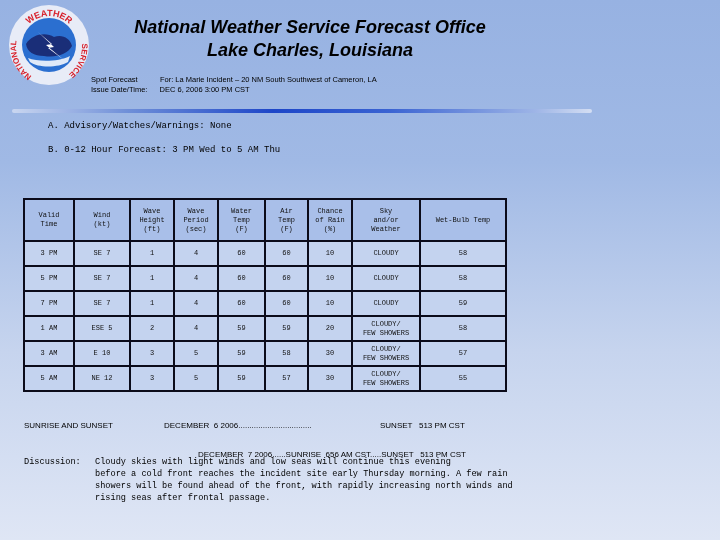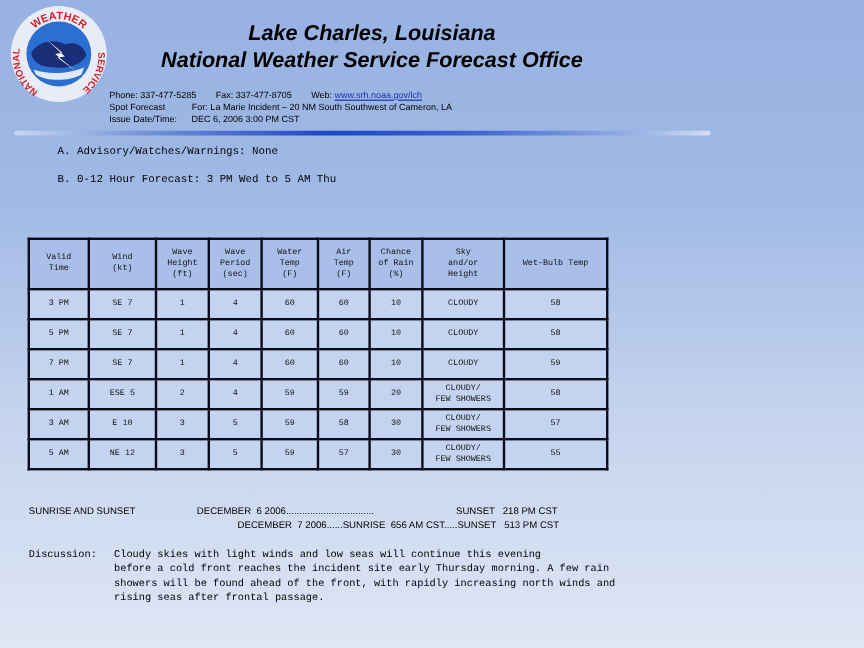--- a/index.html
+++ b/index.html
@@ -36,21 +36,21 @@
   table.fc td, table.fc th {
     border:2px solid #0b0b1a; text-align:center; vertical-align:middle; padding:0;
     font-weight:normal; line-height:9px;
   }
   table.fc th { background:#a9bfe9; height:40px; }
   table.fc td { background:#c4d3ef; height:23px; }
   .sun { position:absolute; font-size:8px; white-space:pre; font-family:"Liberation Sans", sans-serif; }
   .sun1 { left:24px; top:421px; }
   .sun2 { left:164px; top:421px; }
   .sun3 { left:380px; top:421px; }
-  .sun4 { left:198px; top:433px; }
+  .sun4 { left:198px; top:450px; }
   .disc { position:absolute; left:24px; top:456px; font-size:8.6px; line-height:12px; white-space:pre; }
   .disc .lbl { position:absolute; left:0; top:0; }
   .disc .body { position:absolute; left:71px; top:0; width:520px; }
 </style>
 </head>
 <body>
 
 <div class="logo">
   <svg width="82" height="82" viewBox="0 0 82 82">
     <circle cx="41" cy="41" r="40" fill="#e8ecf7"></circle>
@@ -67,33 +67,25 @@
       <textPath href="#arcL" startOffset="50%" text-anchor="middle">NATIONAL</textPath>
     </text>
     <path id="arcR" d="M70 26 A36 36 0 0 1 48 77" fill="none"></path>
     <text font-size="8" font-weight="bold" fill="#d8202a" font-family="Liberation Sans, sans-serif">
       <textPath href="#arcR" startOffset="50%" text-anchor="middle">SERVICE</textPath>
     </text>
   </svg>
 </div>
 
 <div class="title">
+  <div>National Weather Service Forecast Office</div>
   <div>Lake Charles, Louisiana</div>
-  <div>National Weather Service Forecast Office</div>
 </div>
 
 <div class="info">
-  <div class="row">
-    <span>Phone: 337-477-5285</span>
-    <span class="gap1"></span>
-    <span>Fax: 337-477-8705</span>
-    <span class="gap1"></span>
-    <span>Web:</span>
-    <a>www.srh.noaa.gov/lch</a>
-  </div>
   <div class="row">
     <span>Spot Forecast</span>
     <span style="display:inline-block;width:18px"></span>
     <span>For: La Marie Incident – 20 NM South Southwest of Cameron, LA</span>
   </div>
   <div class="row">
     <span>Issue Date/Time:</span>
     <span style="display:inline-block;width:8px"></span>
     <span>DEC 6, 2006  3:00 PM CST</span>
   </div>
@@ -121,21 +113,21 @@
 Temp
 (F)</th>
       <th style="width:41px;white-space:pre">Air
 Temp
 (F)</th>
       <th style="width:42px;white-space:pre">Chance
 of Rain
 (%)</th>
       <th style="width:66px;white-space:pre">Sky
 and/or
-Height</th>
+Weather</th>
       <th style="width:84px;white-space:pre">Wet-Bulb Temp</th>
     </tr>
   </thead>
   <tbody>
     <tr>
       <td>3 PM</td>
       <td>SE 7</td>
       <td>1</td>
       <td>4</td>
       <td>60</td>
@@ -200,21 +192,21 @@
       <td>30</td>
       <td style="white-space:pre">CLOUDY/
 FEW SHOWERS</td>
       <td>55</td>
     </tr>
   </tbody>
 </table>
 
 <div class="sun sun1">SUNRISE AND SUNSET</div>
 <div class="sun sun2">DECEMBER  6 2006.................................</div>
-<div class="sun sun3">SUNSET   218 PM CST</div>
+<div class="sun sun3">SUNSET   513 PM CST</div>
 <div class="sun sun4">DECEMBER  7 2006......SUNRISE  656 AM CST.....SUNSET   513 PM CST</div>
 
 <div class="disc mono">
   <div class="lbl">Discussion:</div>
   <div class="body">Cloudy skies with light winds and low seas will continue this evening
 before a cold front reaches the incident site early Thursday morning. A few rain
 showers will be found ahead of the front, with rapidly increasing north winds and
 rising seas after frontal passage.</div>
 </div>
 

